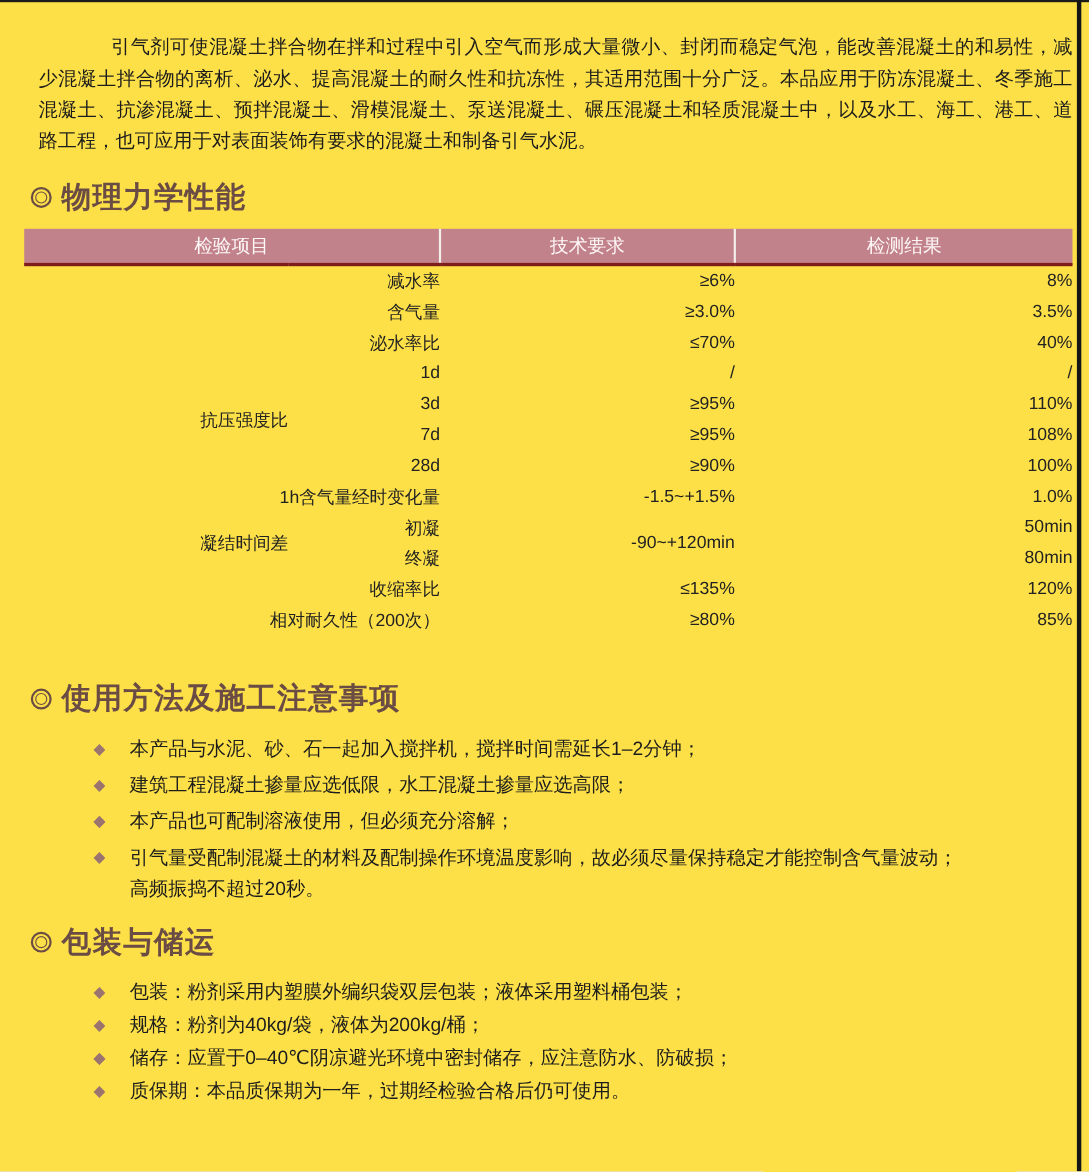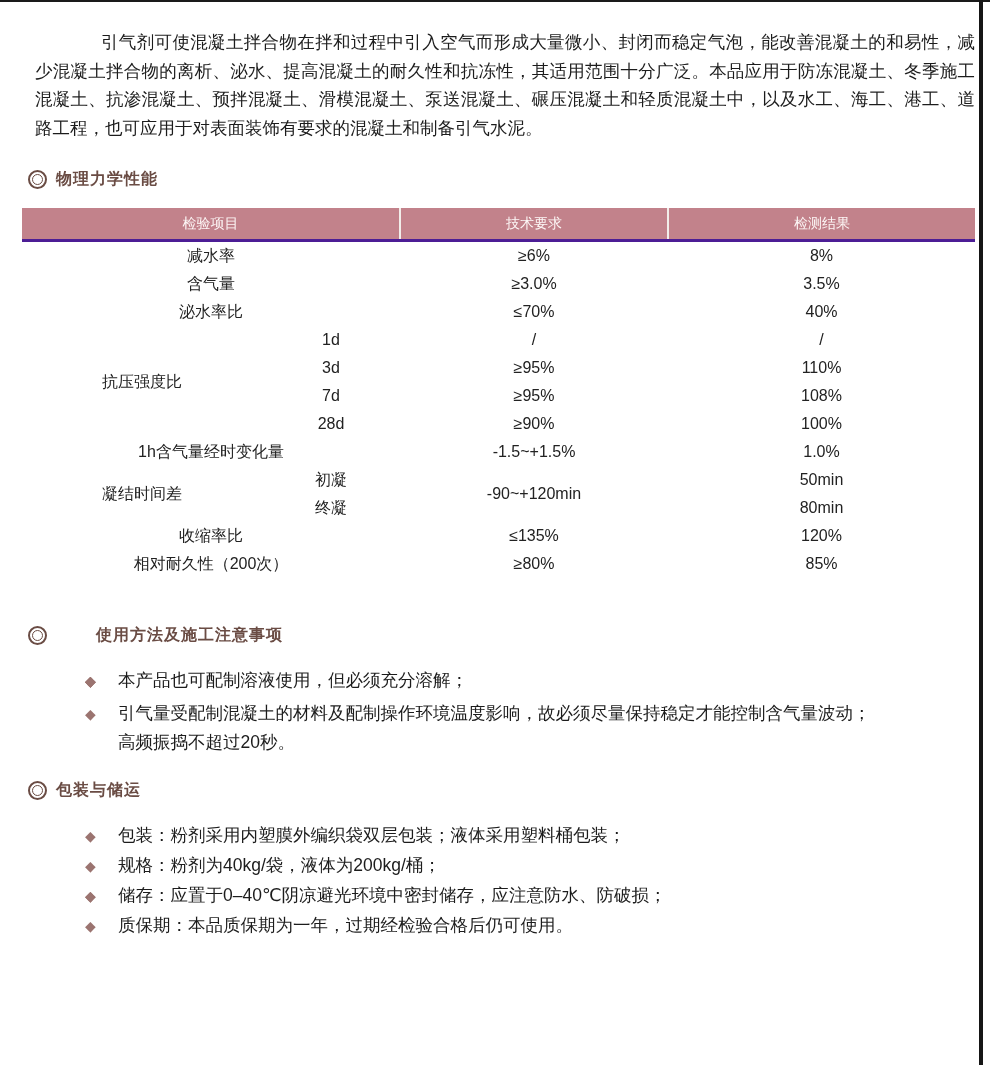--- a/index.html
+++ b/index.html
@@ -1,20 +1,20 @@
 <!DOCTYPE html>
 <html><head>
 <meta charset="utf-8">
 <style>
   html,body { margin:0; padding:0; background:#e9e8e5; }
   .page {
     position:relative;
     width:990px; height:1065px;
     margin:0 auto;
-    background:#ffffff;
+    background:#fde047;
     overflow:hidden;
     font-family:"Liberation Sans","DejaVu Sans",sans-serif;
     color:#1f1f1f;
   }
   
   .top-rule { position:absolute; top:0; left:0; width:990px; height:2px; background:#1a1a1a; }
   .right-rule { position:absolute; top:0; left:979px; width:4px; height:1065px; background:#151515; }
 
   
   .intro {
@@ -25,26 +25,26 @@
     text-indent:66px;
     text-align:justify;
     color:#1c1c1c;
   }
 
   
   .section-heading {
     display:flex; align-items:center;
     margin:0 0 0 28px;
     color:#6a4c44;
-    font-size:16px; font-weight:bold;
+    font-size:27px; font-weight:bold;
     line-height:30px;
     letter-spacing:1px;
   }
   .h-physical { margin-top:22px; }
-  .h-usage    { margin-top:42px;gap:40px; }
+  .h-usage    { margin-top:42px; }
   .h-packaging{ margin-top:18px;text-align:right; }
   .marker {
     position:relative; display:inline-block;
     width:15px; height:15px;
     border:2.5px solid #6a4c44; border-radius:50%;
     margin-right:9px; flex:0 0 auto;
   }
   .marker::after {
     content:""; position:absolute; inset:2px;
     border:1.5px solid #6a4c44; border-radius:50%;
@@ -58,27 +58,27 @@
     table-layout:fixed;
   }
   .perf col.c1a { width:240px; }
   .perf col.c1b { width:138px; }
   .perf col.c2  { width:268px; }
   .perf col.c3  { width:307px; }
   .perf th {
     background:#c2828b;
     color:#fdf7f6;
     font-weight:normal;
-    font-size:14px;
+    font-size:17px;
     height:29px;
-    border-bottom:3px solid #4c1d95;
+    border-bottom:3px solid #7f1d1d;
   }
   .perf th.div { border-left:2px solid #f2eeea;margin-left:18px; }
   .perf td {
-    text-align:center;
+    text-align:right;
     font-size:16px;
     height:28px;
     padding:0;
     color:#222;
   }
 
   
   ul.notes { list-style:none; margin:0; padding:0 20px 0 85px; }
   ul.notes li {
     position:relative;
@@ -192,23 +192,25 @@
   </table>
 
   <div class="section-heading h-usage">
     <span class="marker"></span>
     <span>使用方法及施工注意事项</span>
   </div>
 
   <ul class="notes usage-list">
     <li>
       <span class="diamond">◆</span>
-    </li>
-    <li>
-      <span class="diamond">◆</span>
+      <span>本产品与水泥、砂、石一起加入搅拌机，搅拌时间需延长1–2分钟；</span>
+    </li>
+    <li>
+      <span class="diamond">◆</span>
+      <span>建筑工程混凝土掺量应选低限，水工混凝土掺量应选高限；</span>
     </li>
     <li>
       <span class="diamond">◆</span>
     </li>
     <li>
       <span class="diamond">◆</span>
       <span>本产品也可配制溶液使用，但必须充分溶解；</span>
     </li>
     <li>
       <span class="diamond">◆</span>

